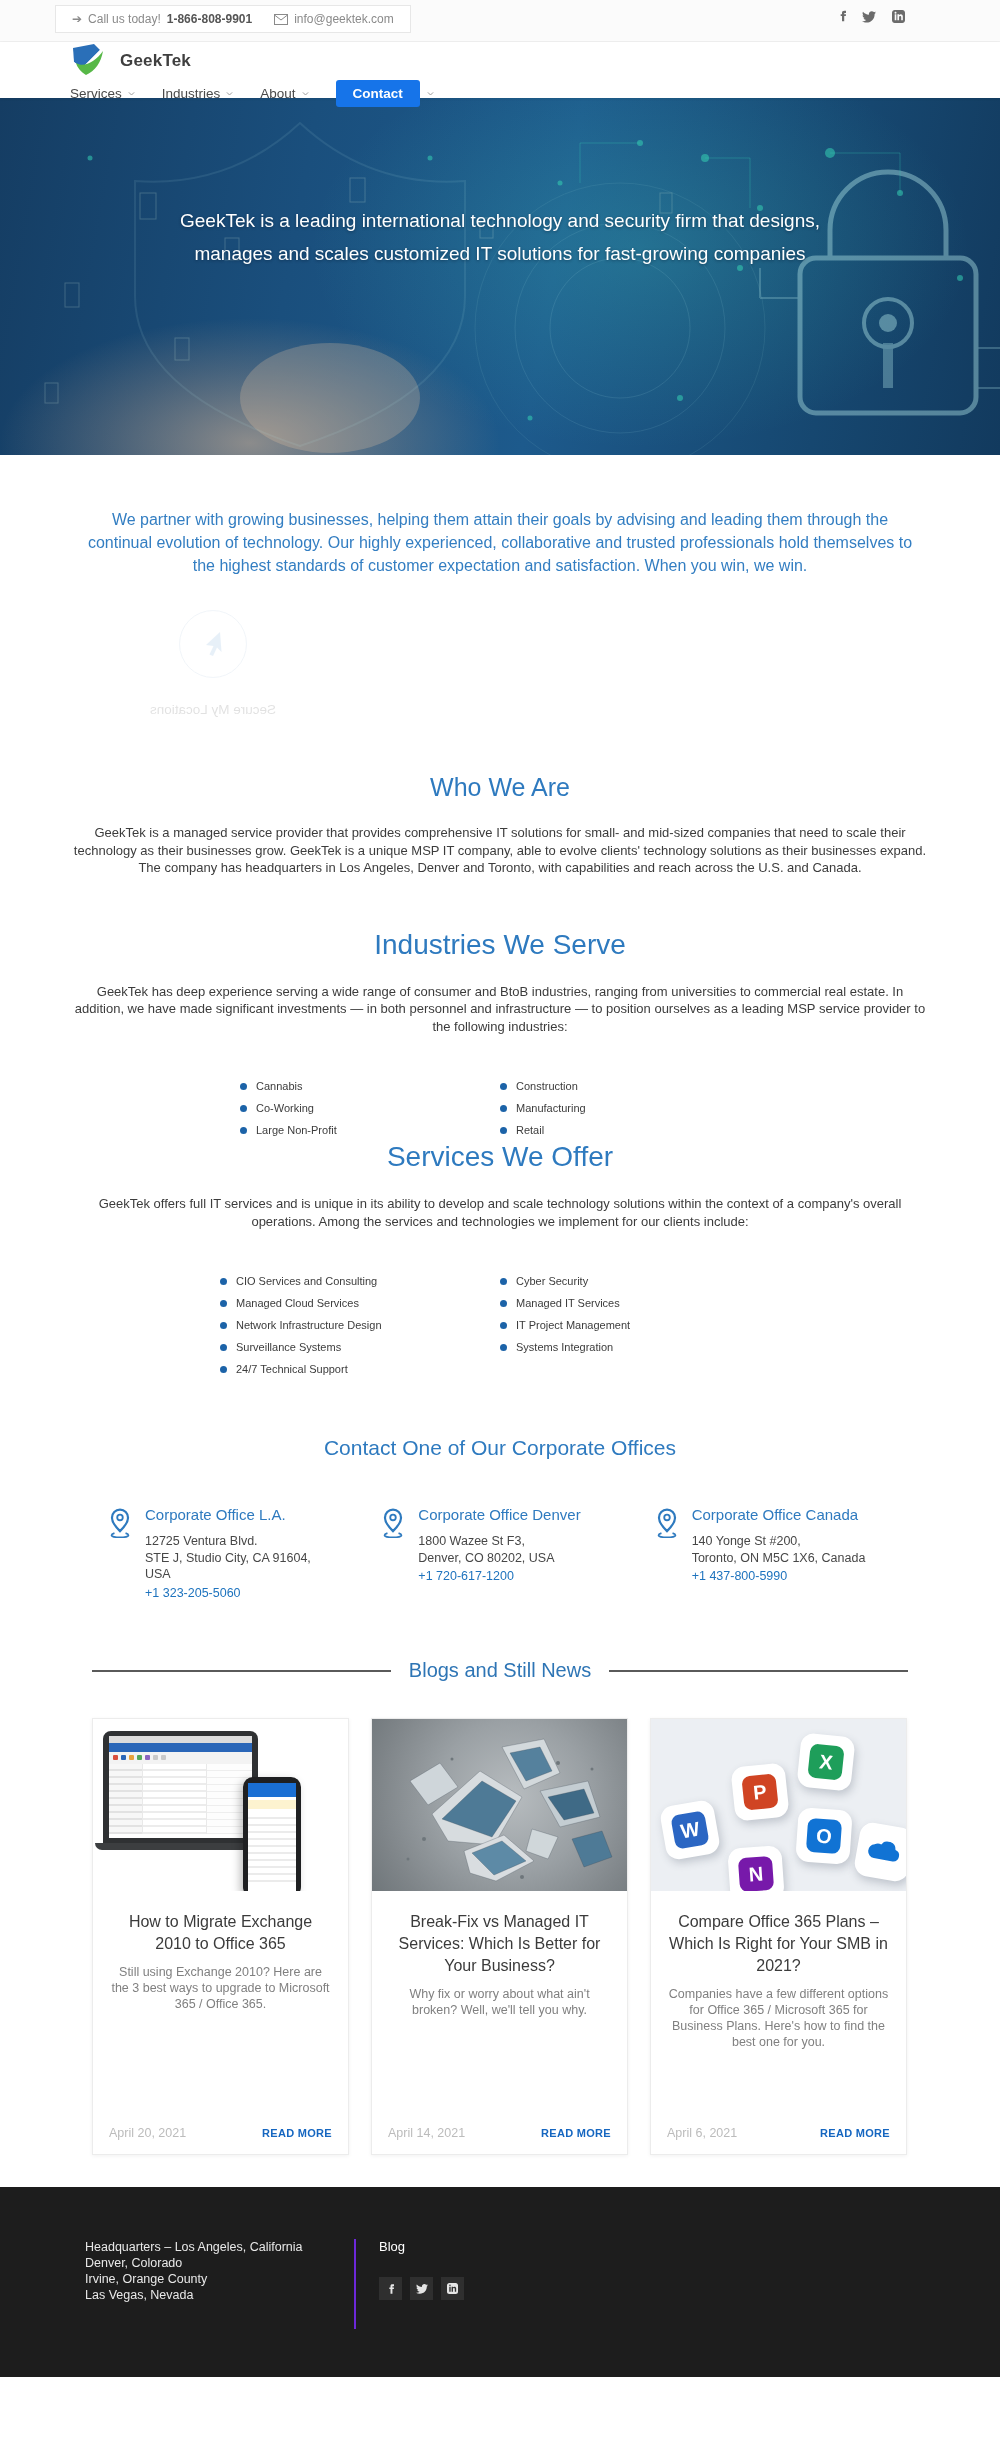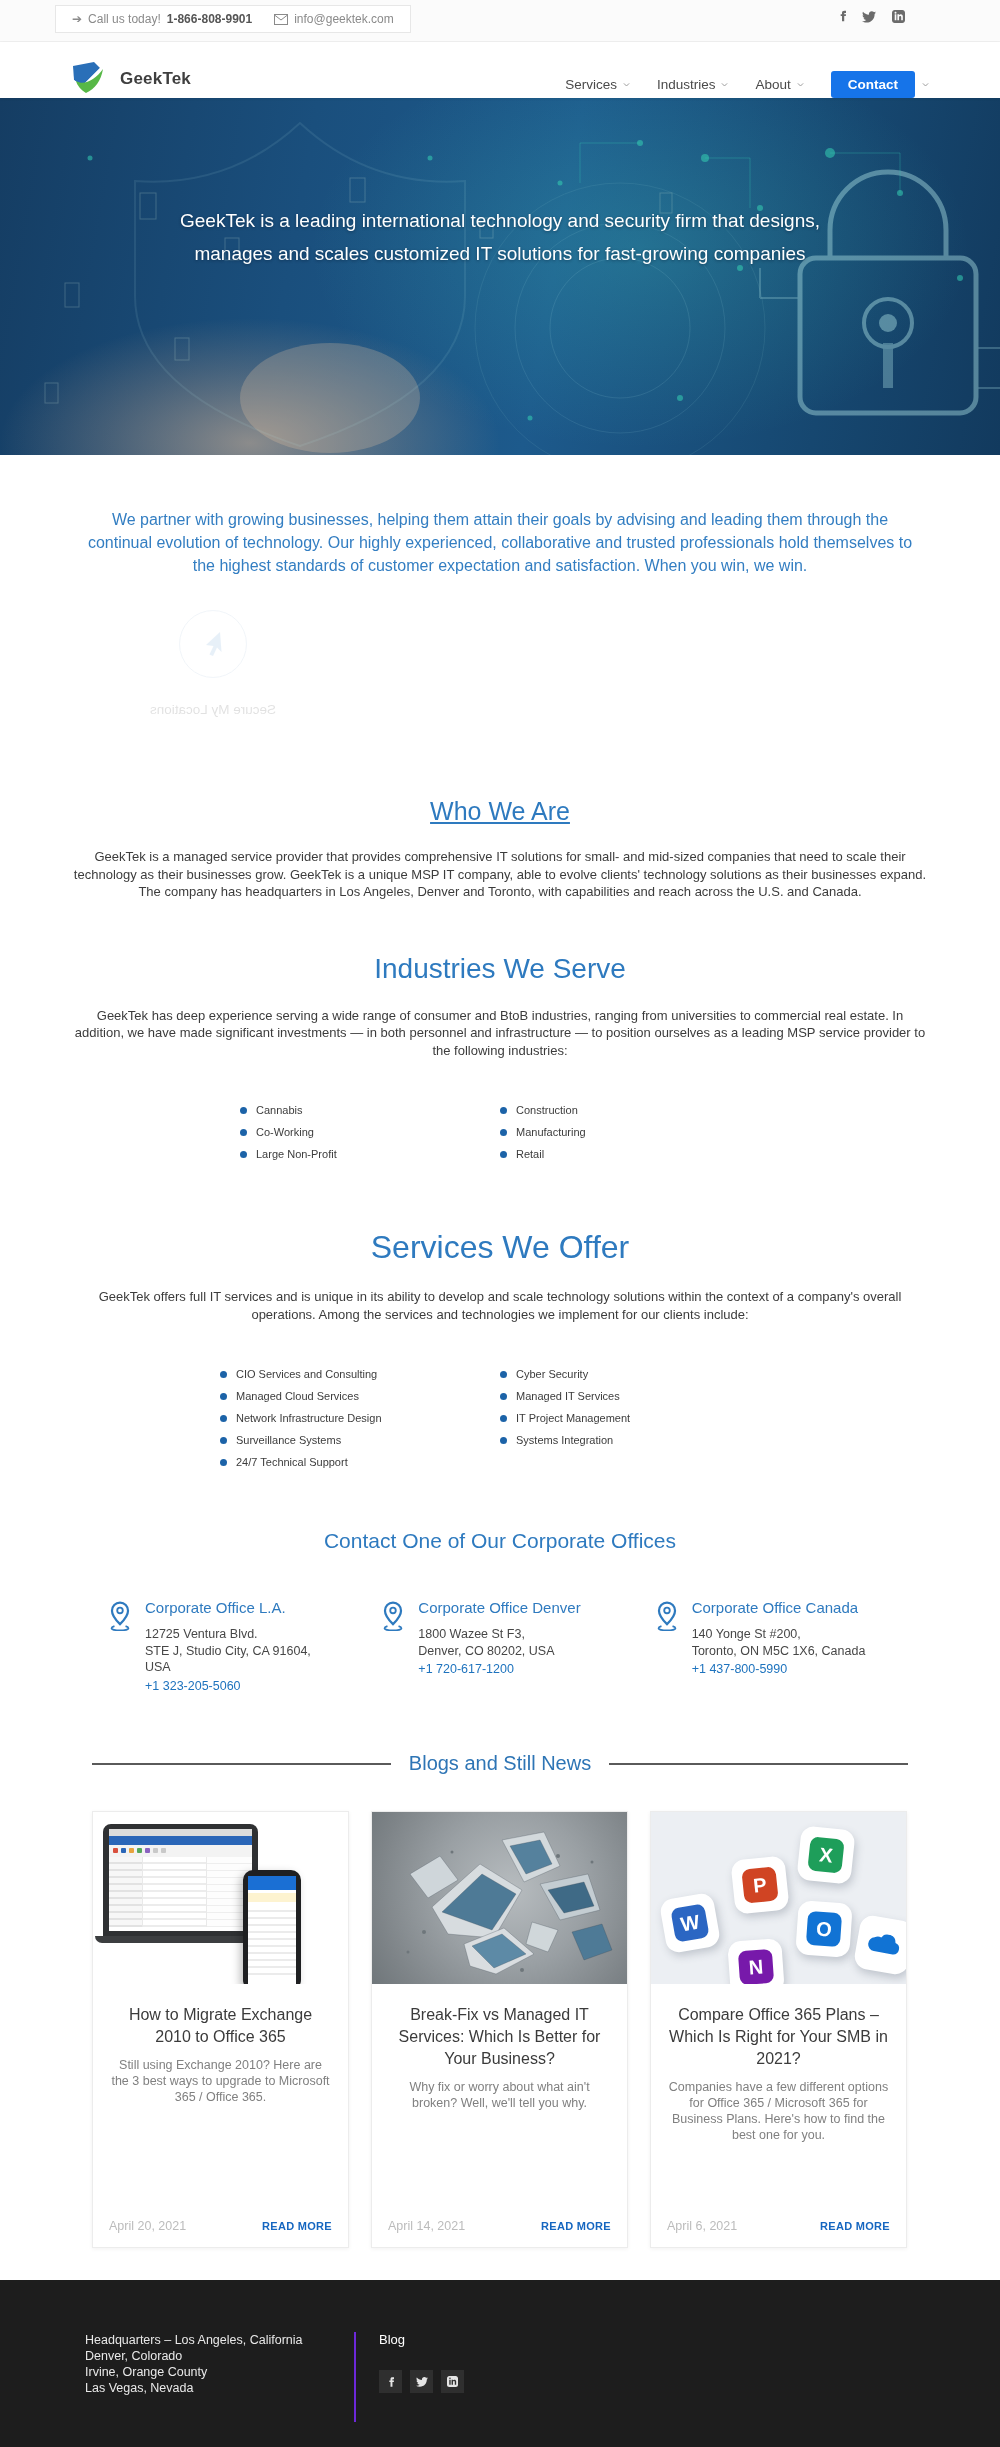--- a/index.html
+++ b/index.html
@@ -19,21 +19,21 @@
     display:flex; gap:22px; padding:6px 16px; align-items:center;
   }
   .tb-item { display:flex; align-items:center; gap:6px; font-size:12px; color:#8a8a8a; }
   .tb-item b { color:#555; font-weight:bold; }
   .tb-ic { color:#8a8a8a; font-size:12px; line-height:1; }
   .topbar-social { display:flex; gap:16px; margin-top:9px; padding-right:40px; }
   .topbar-social svg { fill:#6b6b6b; }
 
   
   .nav { height:56px; background:#fff; box-shadow:0 1px 3px rgba(0,0,0,.07); position:relative; z-index:5; }
-  .nav-inner { width:860px; margin:0 auto; height:100%; display:flex; align-items:flex-end; justify-content:space-between; }
+  .nav-inner { width:860px; margin:0 auto; height:100%; display:flex; align-items:flex-start; justify-content:space-between;flex-direction:column; }
   .brand { display:flex; align-items:center; gap:8px; }
   .brand-name { font-size:17px; font-weight:bold; color:#3f3f3f; letter-spacing:.2px; }
   .menu { display:flex; align-items:center; gap:26px; }
   .menu-item { display:flex; align-items:center; gap:5px; font-size:13.5px; color:#4a4a4a; }
   .chev { width:9px; height:9px; }
   .chev polyline { fill:none; stroke:#9a9a9a; stroke-width:2.6; }
   .contact-btn {
     background:#1674e9; color:#fff; font-size:13.5px; font-weight:bold;
     padding:6px 17px; border-radius:3px; border:none; cursor:pointer;
   }
@@ -63,23 +63,23 @@
   .f-circle {
     width:68px; height:68px; border-radius:50%; border:1px solid #8abbe4;
     display:flex; align-items:center; justify-content:center; background:#fff;
   }
   .f-label { margin-top:24px; font-size:13.5px; color:#333; }
   .feature.ghost { opacity:.14; transform:scaleX(-1); }
   .feature.ghost .f-circle { border-color:#9bb8d4; }
 
   
   .sec-head { text-align:center; color:#2e7abf; font-weight:400; }
-  .h-who { font-size:25px; margin-top:80px;text-decoration:underline; }
+  .h-who { font-size:25px; margin-top:56px; }
   .h-ind { font-size:28px; margin-top:52px; }
-  .h-srv { font-size:32px; margin-top:64px; }
+  .h-srv { font-size:28px; }
   .h-off { font-size:21px; margin-top:56px; }
   .sec-body {
     margin:22px auto 0; max-width:856px; text-align:center;
     font-size:13px; line-height:17.5px; color:#3c3c3c;
   }
   .bullets { width:520px; margin:40px auto 0; display:flex; }
   .bullets ul { list-style:none; flex:1; }
   .bullets li { display:flex; align-items:center; gap:9px; height:22px; font-size:11px; color:#3c3c3c; }
   .dot { width:7px; height:7px; border-radius:50%; background:#1c63a8; flex:0 0 auto; }
 

